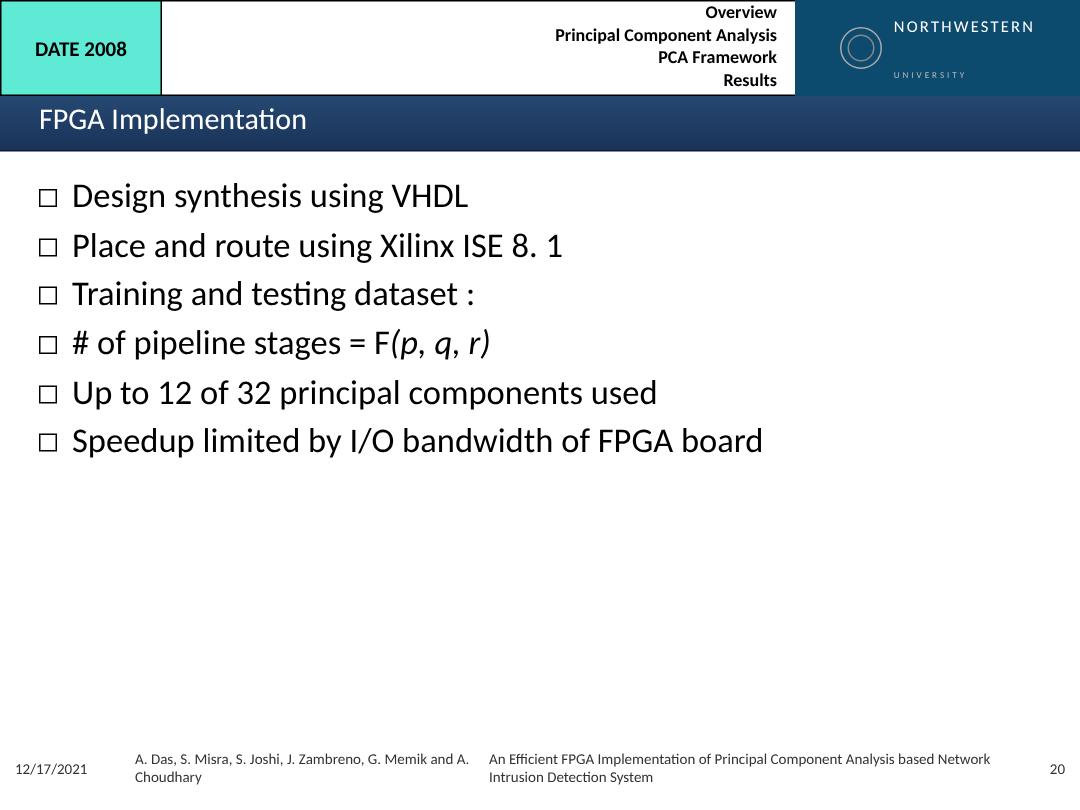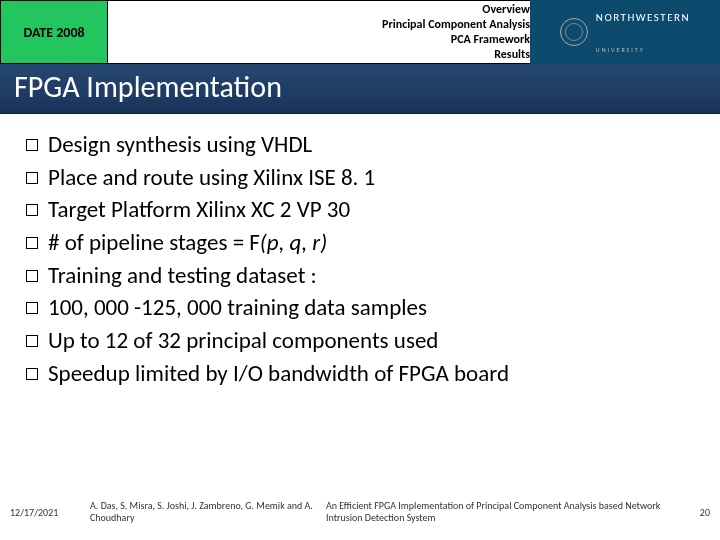--- a/index.html
+++ b/index.html
@@ -10,37 +10,38 @@
     background: #fff;
     overflow: hidden;
     position: relative;
   }
   .header {
     display: flex;
     height: 64px;
   }
   .header-left {
     width: 108px;
-    background: #22c55e;
+    background: #5eead4;
     border: 1px solid #000;
     display: flex;
     align-items: center;
     justify-content: center;
     font-weight: bold;
     font-size: 14px;
   }
   .header-mid {
     flex: 1;
     background: #fff;
     border-top: 1px solid #000;
     border-bottom: 1px solid #000;
     display: flex;
     flex-direction: column;
     justify-content: center;
     align-items: flex-end;
+    padding-right: 12px;
     font-size: 12px;
     font-weight: bold;
     line-height: 1.25;
   }
   .header-right {
     width: 190px;
     background: #0c4a6e;
     color: #fff;
     display: flex;
     align-items: center;
@@ -63,22 +64,22 @@
     border: 1px solid #888;
     border-radius: 50%;
   }
   .nu-text { display: flex; flex-direction: column; line-height: 1; }
   .nu-top { font-size: 11px; letter-spacing: 1.5px; }
   .nu-bot { font-size: 6px; letter-spacing: 2px; color: #bbb; margin-top: 24px; }
   .title-bar {
     background: #1f3a5f;
     background: linear-gradient(#254872, #1a3358);
     color: #fff;
-    font-size: 30px;
-    padding: 4px 14px 8px;
+    font-size: 20px;
+    padding: 4px 26px 8px;
     border-bottom: 1px solid #0a1a2f;
   }
   .content {
     padding: 14px 20px 0 20px;
     font-size: 23px;
     line-height: 1.42;
   }
   .content ul { list-style: none; }
   .content li.b1 { padding-left: 28px; position: relative; }
   .content li.b1::before {
@@ -140,24 +141,22 @@
     </div>
   </div>
 </div>
 
 <div class="title-bar">FPGA Implementation</div>
 
 <div class="content">
   <ul>
     <li class="b1">Design synthesis using VHDL</li>
     <li class="b1">Place and route using Xilinx ISE 8. 1</li>
-    <li class="b1">Target Platform Xilinx XC 2 VP 30</li>
+    <li class="b1">Training and testing dataset :</li>
     <li class="b1"><span># of pipeline stages = F</span><span class="italic">(p, q, r)</span></li>
-    <li class="b1">Training and testing dataset :</li>
-    <li class="b1">100, 000 -125, 000 training data samples</li>
     <li class="b1">Up to 12 of 32 principal components used</li>
     <li class="b1">Speedup limited by I/O bandwidth of FPGA board</li>
   </ul>
 </div>
 
 <div class="footer">
   <div class="fdate">12/17/2021</div>
   <div class="fauthors">A. Das, S. Misra, S. Joshi, J. Zambreno, G. Memik and A. Choudhary</div>
   <div class="ftitle">An Efficient FPGA Implementation of Principal Component Analysis based Network Intrusion Detection System</div>
   <div class="fpage">20</div>

